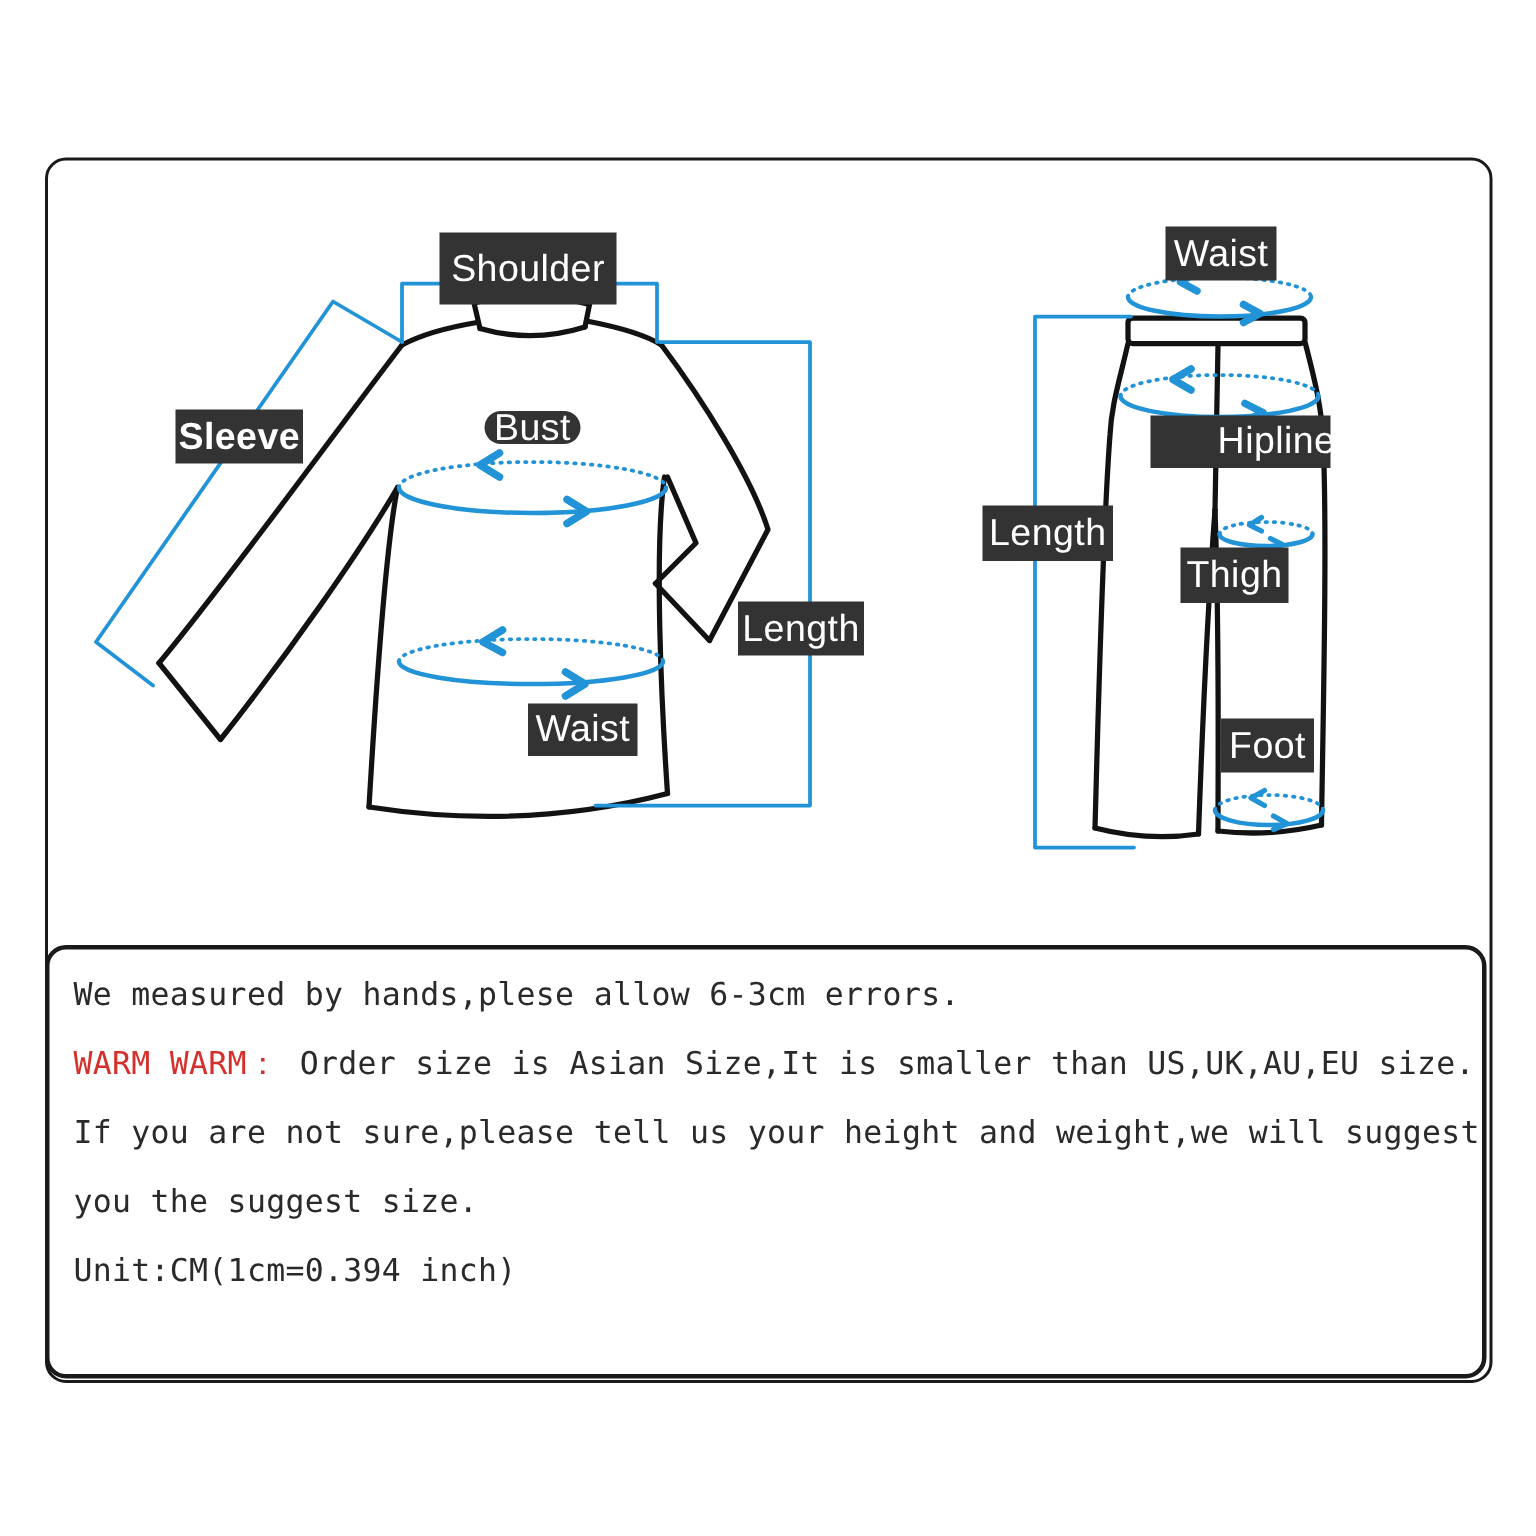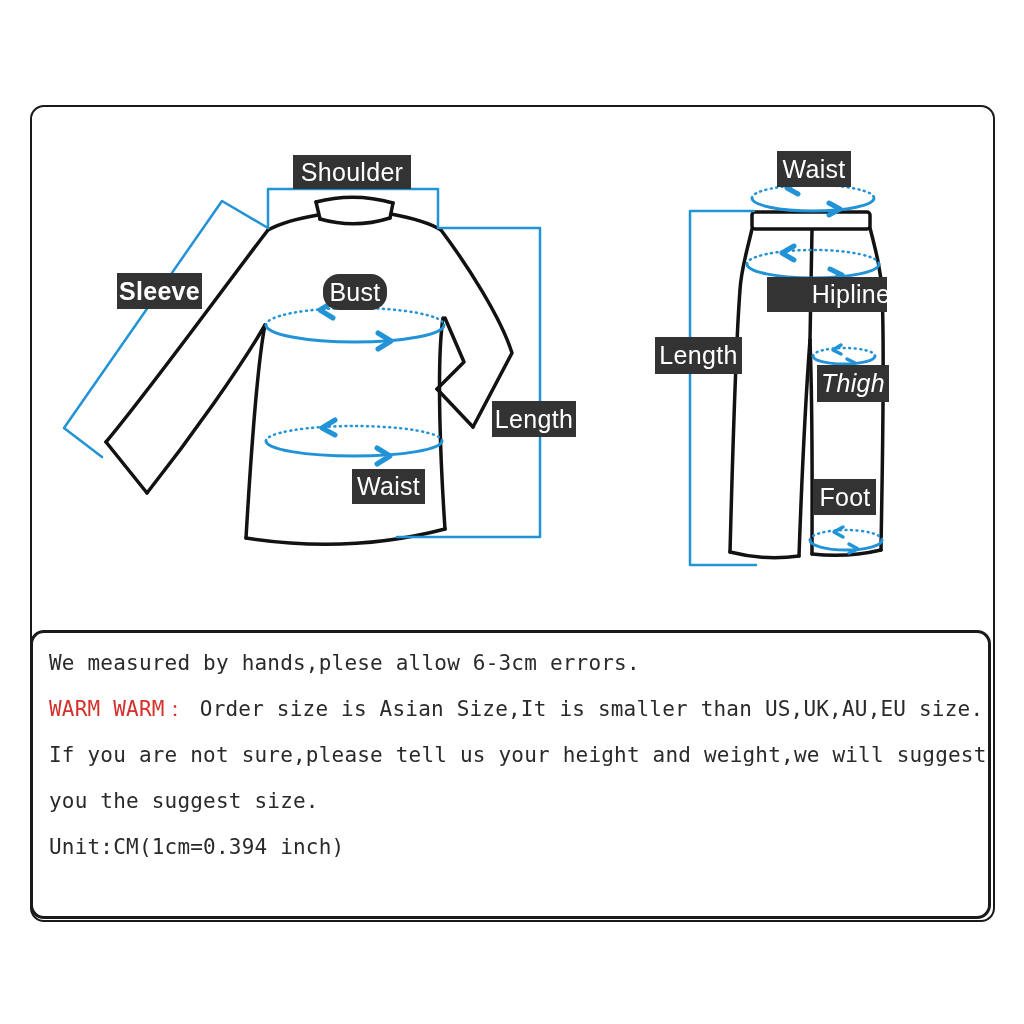--- a/index.html
+++ b/index.html
@@ -120,30 +120,30 @@
       <path class="b-arrow-sm" d="M847,359 L855,363 L847,367"></path>
     </g>
     <g>
       <path class="b-dot" d="M810,540 A36,10 0 0 1 882,540"></path>
       <path class="b-solid" d="M810,540 A36,10 0 0 0 882,540"></path>
       <path class="b-arrow-sm" d="M843,527 L834,532 L843,537"></path>
       <path class="b-arrow-sm" d="M849,544 L858,549 L849,553"></path>
     </g>
   </svg>
 
-  <div class="lbl" style="left:293px;top:155px;width:118px;height:34px;">Shoulder</div>
+  <div class="lbl" style="left:293px;top:155px;width:118px;height:48px;">Shoulder</div>
   <div class="lbl" style="left:117px;top:273px;width:85px;height:36px;font-weight:bold;">Sleeve</div>
-  <div class="lbl" style="left:323px;top:274px;width:64px;height:36px;border-radius:16px;">Bust</div>
+  <div class="lbl" style="left:323px;top:274px;width:64px;height:22px;border-radius:16px;">Bust</div>
   <div class="lbl" style="left:492px;top:401px;width:84px;height:36px;">Length</div>
   <div class="lbl" style="left:352px;top:469px;width:73px;height:35px;">Waist</div>
 
   <div class="lbl" style="left:777px;top:151px;width:74px;height:36px;">Waist</div>
   <div class="lbl" style="left:767px;top:277px;width:72px;height:35px;padding-left:48px;">Hipline</div>
   <div class="lbl" style="left:655px;top:337px;width:87px;height:37px;">Length</div>
-  <div class="lbl" style="left:817px;top:365px;width:72px;height:37px;font-style:italic;">Thigh</div>
+  <div class="lbl" style="left:787px;top:365px;width:72px;height:37px;">Thigh</div>
   <div class="lbl" style="left:814px;top:479px;width:62px;height:36px;">Foot</div>
 
   <div class="text-panel">
     <p class="note-line">We measured by hands,plese allow 6-3cm errors.</p>
     <p class="note-line"><span class="warm">WARM WARM：</span><span>Order size is Asian Size,It is smaller than US,UK,AU,EU size.</span></p>
     <p class="note-line">If you are not sure,please tell us your height and weight,we will suggest</p>
     <p class="note-line">you the suggest size.</p>
     <p class="note-line">Unit:CM(1cm=0.394 inch)</p>
   </div>
 

